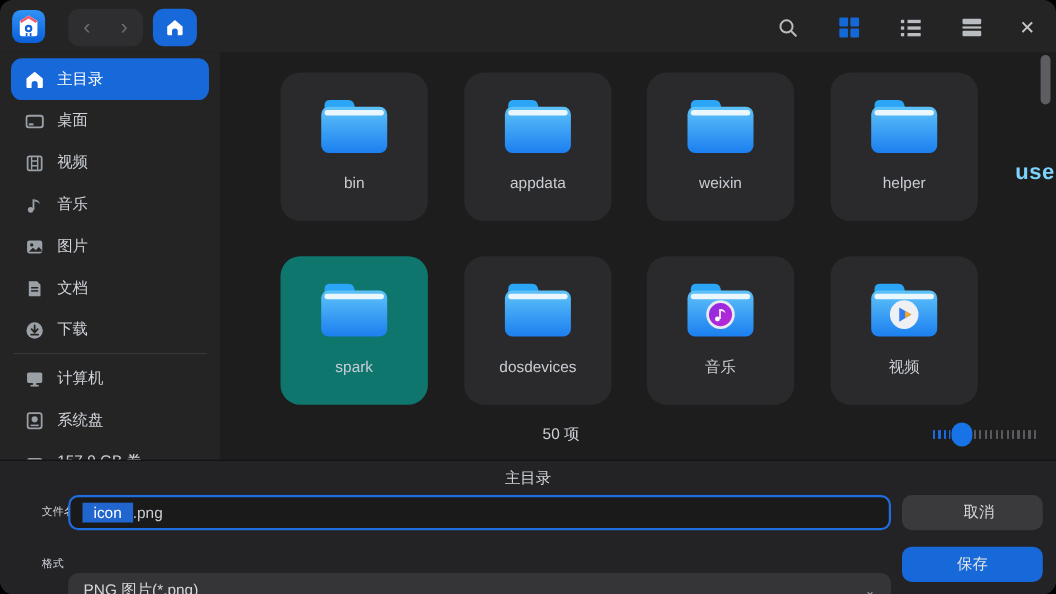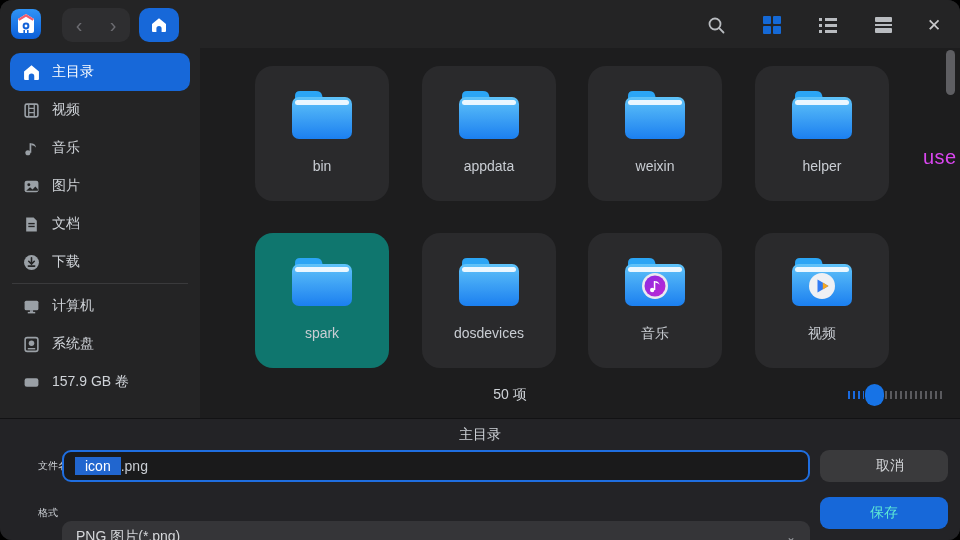--- a/index.html
+++ b/index.html
@@ -41,22 +41,22 @@
   .sideitem svg { flex:0 0 17px; }
   .side-sep { height:1px; background:#3a3a3c; margin:2px 12px 3px 12px; }
 
   
   .content { position:absolute; top:48px; left:200px; width:760px; height:370px; background:#1d1d1e; }
   .tile { position:absolute; width:134px; height:135px; border-radius:18px; background:#2a2a2c; }
   .tile.hover { background:#0f766e; }
   .tile .ficon { position:absolute; left:50%; top:22px; transform:translateX(-50%); }
   .tile .fname { position:absolute; left:0; right:0; top:92px; text-align:center;
                  font-size:14px; color:#c9cdd3; white-space:nowrap; overflow:hidden; }
-  .overlay-red { position:absolute; left:723px; top:98px; font-size:20px; font-weight:normal;
-                 color:#d946ef; letter-spacing:0.5px; }
+  .overlay-red { position:absolute; left:723px; top:98px; font-size:20px; font-weight:bold;
+                 color:#7dd3fc; letter-spacing:0.5px; }
   .scrollthumb { position:absolute; right:5px; top:2px; width:9px; height:45px;
                  border-radius:4.5px; background:#5e5e62; }
   .statuscount { position:absolute; left:310px; top:338px; transform:translateX(-50%);
                  font-size:14px; color:#cfd3d8; }
   .slider { position:absolute; right:17px; top:336px; height:22px; display:flex; align-items:center; }
   .dash-blue { width:16px; height:8px;
     background:repeating-linear-gradient(90deg,#1a6adf 0 2px,transparent 2px 5px); }
   .dash-grey { width:58px; height:8px;
     background:repeating-linear-gradient(90deg,#5a5a5e 0 2px,transparent 2px 5px); }
   .thumb { width:19px; height:22px; border-radius:10px; background:#1773e6; margin:0 1px; }
@@ -68,21 +68,21 @@
               font-size:14px; color:#cfd3d8; }
   .flabel { position:absolute; left:14px; height:32px; line-height:32px; font-size:10px; color:#cfd3d8;margin-left:24px; }
   .filename-input { position:absolute; left:62px; top:31px; width:748px; height:32px;
                     background:#1a1a1b; border:2px solid #1f6ee0; border-radius:9px;
                     display:flex; align-items:center; padding:0 11px; font-size:14px; }
   .filename-input .sel { background:#2166cf; color:#fff; padding:1px 10px; }
   .filename-input .rest { color:#c9cdd3; }
   .btn { position:absolute; left:820px; width:128px; height:32px; border-radius:9px;
          display:flex; align-items:center; justify-content:center; font-size:14px; }
   .btn-cancel { top:31px; background:#3a3a3c; color:#d5d7da;padding-left:12px; }
-  .btn-save { top:78px; background:#1768d9; color:#5eead4; }
+  .btn-save { top:78px; background:#1768d9; color:#e5e5e5; }
   .format-select { position:absolute; left:62px; top:78px; width:748px; height:32px;
                    background:#353538; border-radius:9px; display:flex; align-items:center;
                    padding:4px 14px; font-size:14px; color:#d5d7da;margin-top:24px; }
   .format-select .chev { margin-left:auto; color:#9a9da2; font-size:12px; }
 </style>
 </head>
 <body>
 
 <svg width="0" height="0" style="position:absolute">
   <defs>
@@ -169,20 +169,27 @@
 
   <div class="sidebar">
 
     <div class="sideitem selected">
       <svg width="17" height="17" viewBox="0 0 16 16">
         <path d="M8 1.2 L15 7 v7 q0 1-1 1 h-3.4 v-3.4 a2.6 2.6 0 1 0-5.2 0 V15 H2 q-1 0-1-1 V7 z" fill="#fff"></path>
       </svg>
       <span>主目录</span>
     </div>
 
+    <div class="sideitem">
+      <svg width="17" height="17" viewBox="0 0 16 16">
+        <rect x="1" y="3" width="14" height="10" rx="2" fill="none" stroke="#9aa0a6" stroke-width="1.6"></rect>
+        <rect x="3" y="9.5" width="4" height="1.8" fill="#9aa0a6"></rect>
+      </svg>
+      <span>桌面</span>
+    </div>
 
     <div class="sideitem">
       <svg width="17" height="17" viewBox="0 0 16 16">
         <rect x="2" y="2" width="12" height="12" rx="1.5" fill="none" stroke="#9aa0a6" stroke-width="1.5"></rect>
         <line x1="5.4" y1="2.5" x2="5.4" y2="13.5" stroke="#9aa0a6" stroke-width="1.2"></line>
         <line x1="10.6" y1="2.5" x2="10.6" y2="13.5" stroke="#9aa0a6" stroke-width="1.2"></line>
         <line x1="5.4" y1="6" x2="10.6" y2="6" stroke="#9aa0a6" stroke-width="1.2"></line>
         <line x1="5.4" y1="10" x2="10.6" y2="10" stroke="#9aa0a6" stroke-width="1.2"></line>
       </svg>
       <span>视频</span>

